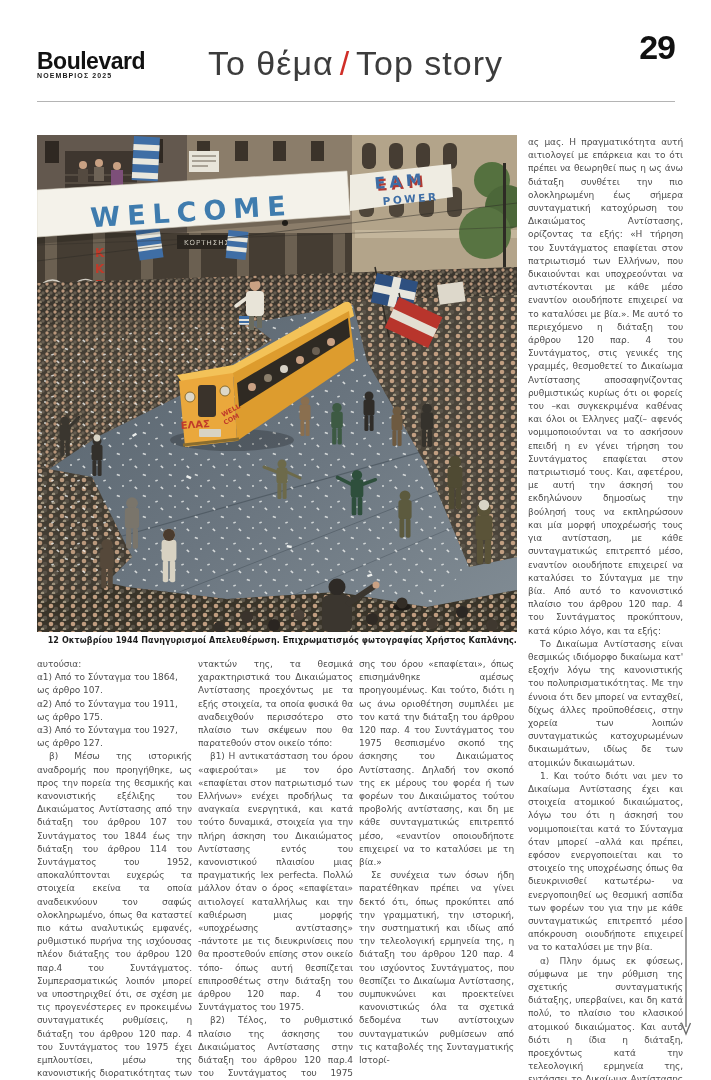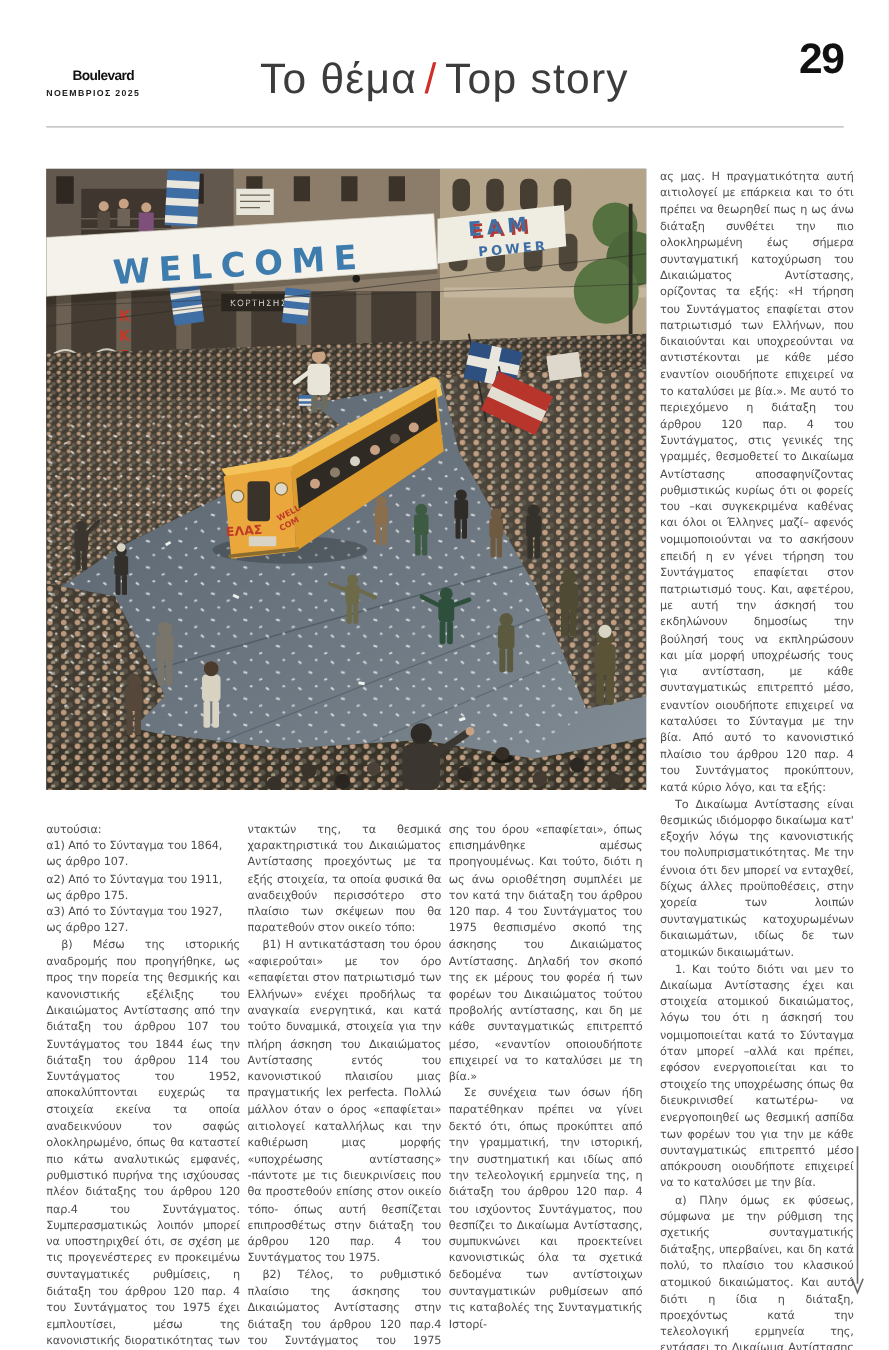--- a/index.html
+++ b/index.html
@@ -1,21 +1,21 @@
 <!DOCTYPE html>
 <html lang="el"><head>
 <meta charset="utf-8">
 <style>
   html,body{margin:0;padding:0;background:#e9e9e9;}
   .page{position:relative;width:711px;height:1080px;background:#ffffff;margin:0 auto;
         font-family:"DejaVu Sans",sans-serif;overflow:hidden;}
   
   .masthead{position:absolute;left:37px;top:53px;color:#111;}
-  .masthead .bt{font-family:"Liberation Sans",sans-serif;font-weight:800;font-size:11px;
-        letter-spacing:-0.5px;line-height:17px;margin-left:21px;}
+  .masthead .bt{font-family:"Liberation Sans",sans-serif;font-weight:800;font-size:23px;
+        letter-spacing:-0.5px;line-height:17px;}
   .masthead .issue{font-family:"Liberation Sans",sans-serif;font-weight:700;font-size:7px;
         letter-spacing:1.1px;margin-top:2px;color:#1a1a1a;}
   .head-title{position:absolute;left:0;right:0;top:44px;text-align:center;
         font-family:"Liberation Sans",sans-serif;font-weight:300;font-size:34px;
         color:#3c3c3c;letter-spacing:1px;}
   .head-title .slash{color:#d02e28;padding:0 6px;font-weight:400;}
   .page-num{position:absolute;right:36px;top:28px;font-family:"Liberation Sans",sans-serif;
         font-weight:900;font-size:34px;letter-spacing:-1px;color:#111;}
   .head-rule{position:absolute;left:37px;right:36px;top:101px;height:1px;background:#b4b4b4;}
   
@@ -301,20 +301,21 @@
             <circle cx="365" cy="468" r="5.5" fill="#332d26"></circle>
           </g>
         <circle cx="395" cy="488" r="6" fill="#443c32"></circle>
           <circle cx="425" cy="477" r="6" fill="#2b2723"></circle>
         <circle cx="455" cy="490" r="6" fill="#3f382f"></circle>
           <circle cx="182" cy="492" r="5.5" fill="#35302a"></circle>
       </g>
     </svg>
   </div>
 
+  <div class="caption">12 Οκτωβρίου 1944 Πανηγυρισμοί Απελευθέρωση. Επιχρωματισμός φωτογραφίας Χρήστος Καπλάνης.</div>
 
   <div class="col col1" lang="el">
       <p class="para">αυτούσια:</p>
       <p class="para">α1) Από το Σύνταγμα του 1864,
 ως άρθρο 107.</p>
       <p class="para">α2) Από το Σύνταγμα του 1911,
  ως άρθρο 175.</p>
       <p class="para">α3) Από το Σύνταγμα του 1927,
 ως άρθρο 127.</p>
       <p class="para indent">β) Μέσω της ιστορικής αναδρομής που προηγήθηκε, ως προς την πορεία της θεσμικής και κανονιστικής εξέλιξης του Δικαιώματος Αντίστασης από την διάταξη του άρθρου 107 του Συντάγματος του 1844 έως την διάταξη του άρθρου 114 του Συντάγματος του 1952, αποκαλύπτονται ευχερώς τα στοιχεία εκείνα τα οποία αναδεικνύουν τον σαφώς ολοκληρωμένο, όπως θα καταστεί πιο κάτω αναλυτικώς εμφανές, ρυθμιστικό πυρήνα της ισχύουσας πλέον διάταξης του άρθρου 120 παρ.4 του Συντάγματος. Συμπερασματικώς λοιπόν μπορεί να υποστηριχθεί ότι, σε σχέση με τις προγενέστερες εν προκειμένω συνταγματικές ρυθμίσεις, η διάταξη του άρθρου 120 παρ. 4 του Συντάγματος του 1975 έχει εμπλουτίσει, μέσω της κανονιστικής διορατικότητας των συ-</p>

